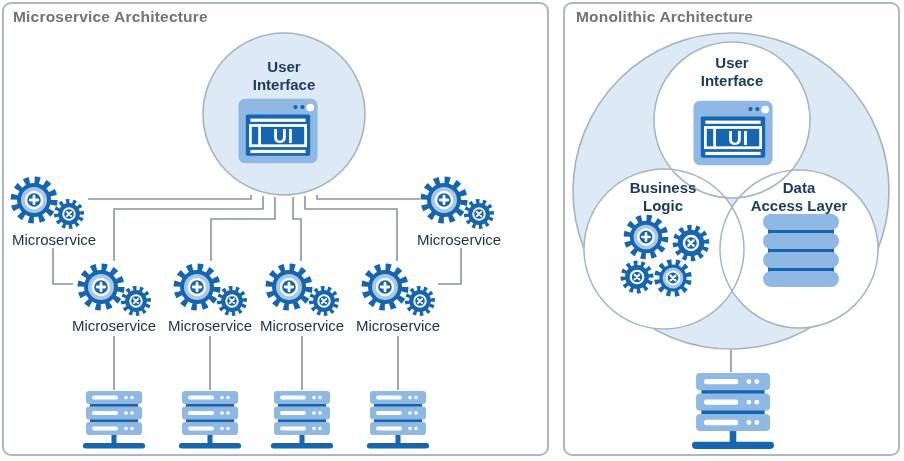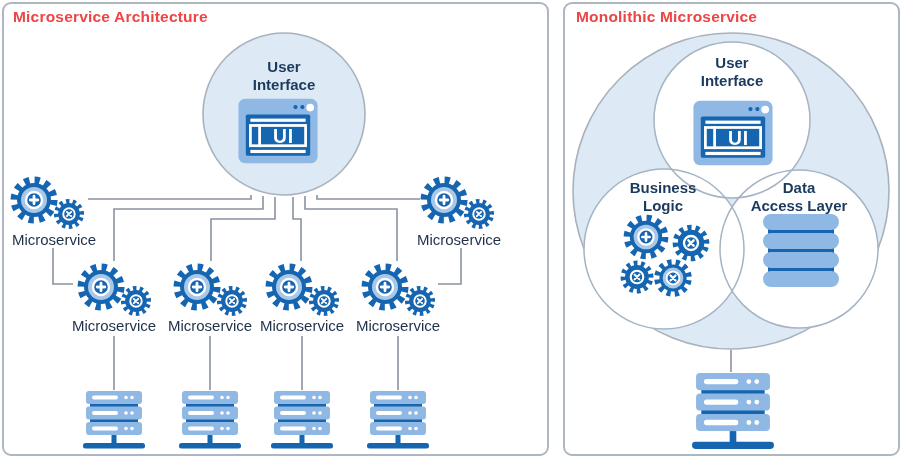--- a/index.html
+++ b/index.html
@@ -1,36 +1,36 @@
 <!DOCTYPE html>
 <html><head>
 <meta charset="utf-8">
 <style>
   html,body{margin:0;padding:0;background:#fff;}
   body{position:relative;width:904px;height:461px;font-family:"Liberation Sans",sans-serif;overflow:hidden;}
   .panel{position:absolute;top:2px;height:454px;background:#fff;border:2px solid #aeb7c1;border-radius:9px;box-sizing:border-box;}
   .panel-left{left:2px;width:547px;}
   .panel-right{left:563px;width:337px;}
-  .panel-title{position:absolute;top:8px;font-size:15.5px;font-weight:bold;color:#ef4444;letter-spacing:.2px;}
+  .panel-title{position:absolute;top:8px;font-size:15.5px;font-weight:bold;color:#737373;letter-spacing:.2px;}
   .title-left{left:13px;}
   .title-right{left:576px;}
   svg{position:absolute;left:0;top:0;}
   svg text{font-family:"Liberation Sans",sans-serif;}
   .h2{font-size:15px;font-weight:bold;fill:#1b3a5e;}
   .lbl{font-size:15px;fill:#1f3049;}
   .uit{font-size:21px;font-weight:bold;fill:#ffffff;letter-spacing:1px;}
 </style>
 </head>
 <body>
 
 <div class="panel panel-left"></div>
 <div class="panel panel-right"></div>
 
 <div class="panel-title title-left">Microservice Architecture</div>
-<div class="panel-title title-right">Monolithic Microservice</div>
+<div class="panel-title title-right">Monolithic Architecture</div>
 
 <svg width="904" height="461" viewBox="0 0 904 461">
   <defs>
 
     <g id="gearP">
       <circle r="19.5" fill="none" stroke="#1565b0" stroke-width="8" stroke-dasharray="5.1 5.11"></circle>
       <circle r="17" fill="#1565b0"></circle>
       <circle r="13" fill="#a8c8ea"></circle>
       <circle r="8" fill="#1565b0" stroke="#ffffff" stroke-width="2.4"></circle>
       <path d="M-3.8,0 H3.8 M0,-3.8 V3.8" stroke="#ffffff" stroke-width="2.8" stroke-linecap="round" fill="none"></path>

